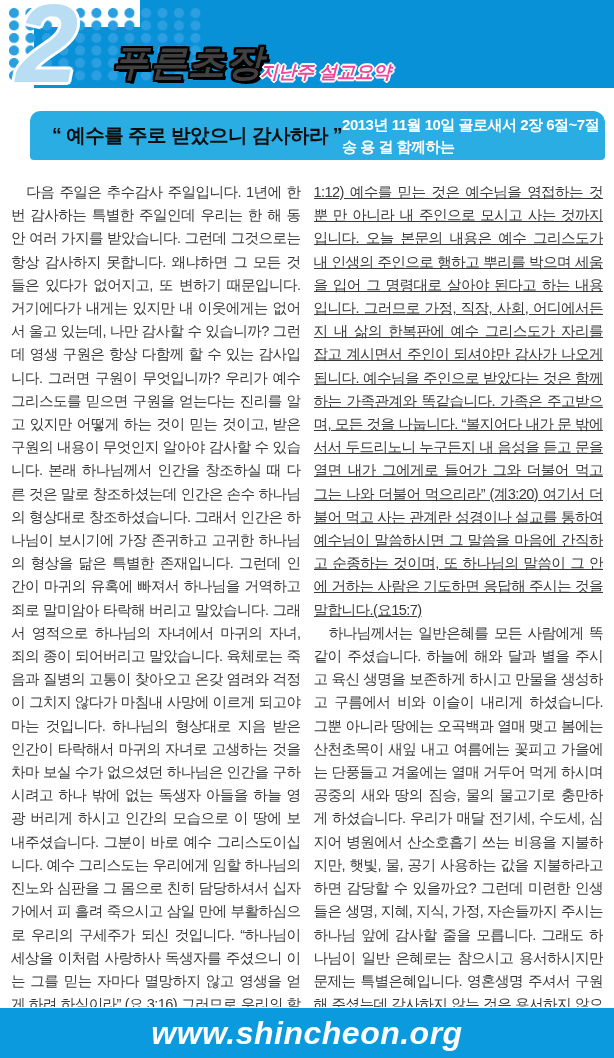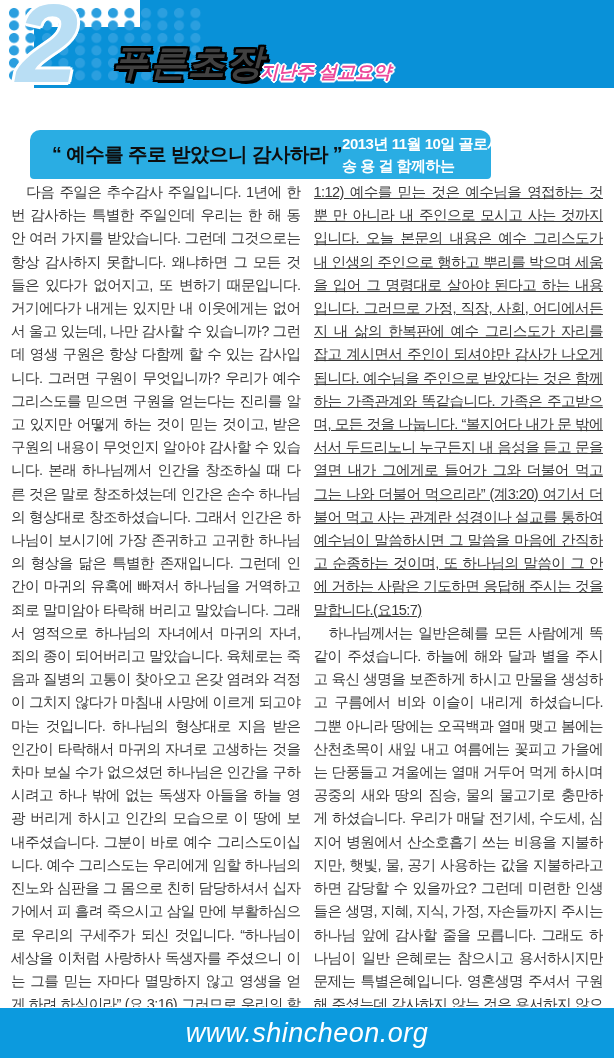--- a/index.html
+++ b/index.html
@@ -33,21 +33,21 @@
                 3px 3px 0 #000;
   }
   .header-subtitle{
     position:absolute;left:260px;top:60px;z-index:4;
     font-size:18px;font-weight:900;font-style:italic;color:#ec4899;
     text-shadow:-2px 0 #fff,2px 0 #fff,0 -2px #fff,0 2px #fff,
                 -1px -1px #fff,1px -1px #fff,-1px 1px #fff,1px 1px #fff;
   }
   
   .title-bar{
-    position:absolute;left:30px;top:130px;width:461px;height:49px;
+    position:absolute;left:30px;top:111px;width:575px;height:49px;
     background:#2aade3;border-radius:10px 12px 4px 4px;
     display:flex;align-items:center;justify-content:space-between;
     box-sizing:border-box;padding:0 10px 0 22px;
   }
   .sermon-title{
     font-size:19.5px;font-weight:bold;color:#0d0d0d;letter-spacing:-0.5px;
     white-space:nowrap;
   }
   .title-meta{
     color:#ffffff;font-weight:bold;
@@ -64,21 +64,21 @@
     text-align:justify;letter-spacing:-0.6px;word-break:break-all;
     text-indent:1.05em;
   }
   .col p.no-indent{text-indent:0;text-decoration:underline;}
   
   .footer{
     position:absolute;left:0;top:1008px;width:614px;height:50px;
     background:#0c9ade;display:flex;align-items:center;justify-content:center;
   }
   .site-url{
-    font-size:27px;font-weight:400;font-style:italic;color:#ffffff;
+    font-size:32px;font-weight:700;font-style:italic;color:#ffffff;
     letter-spacing:0.5px;
   }
 </style>
 </head>
 <body>
 
 <div class="page">
 
   <div class="header">
     <div class="band-main"></div>

